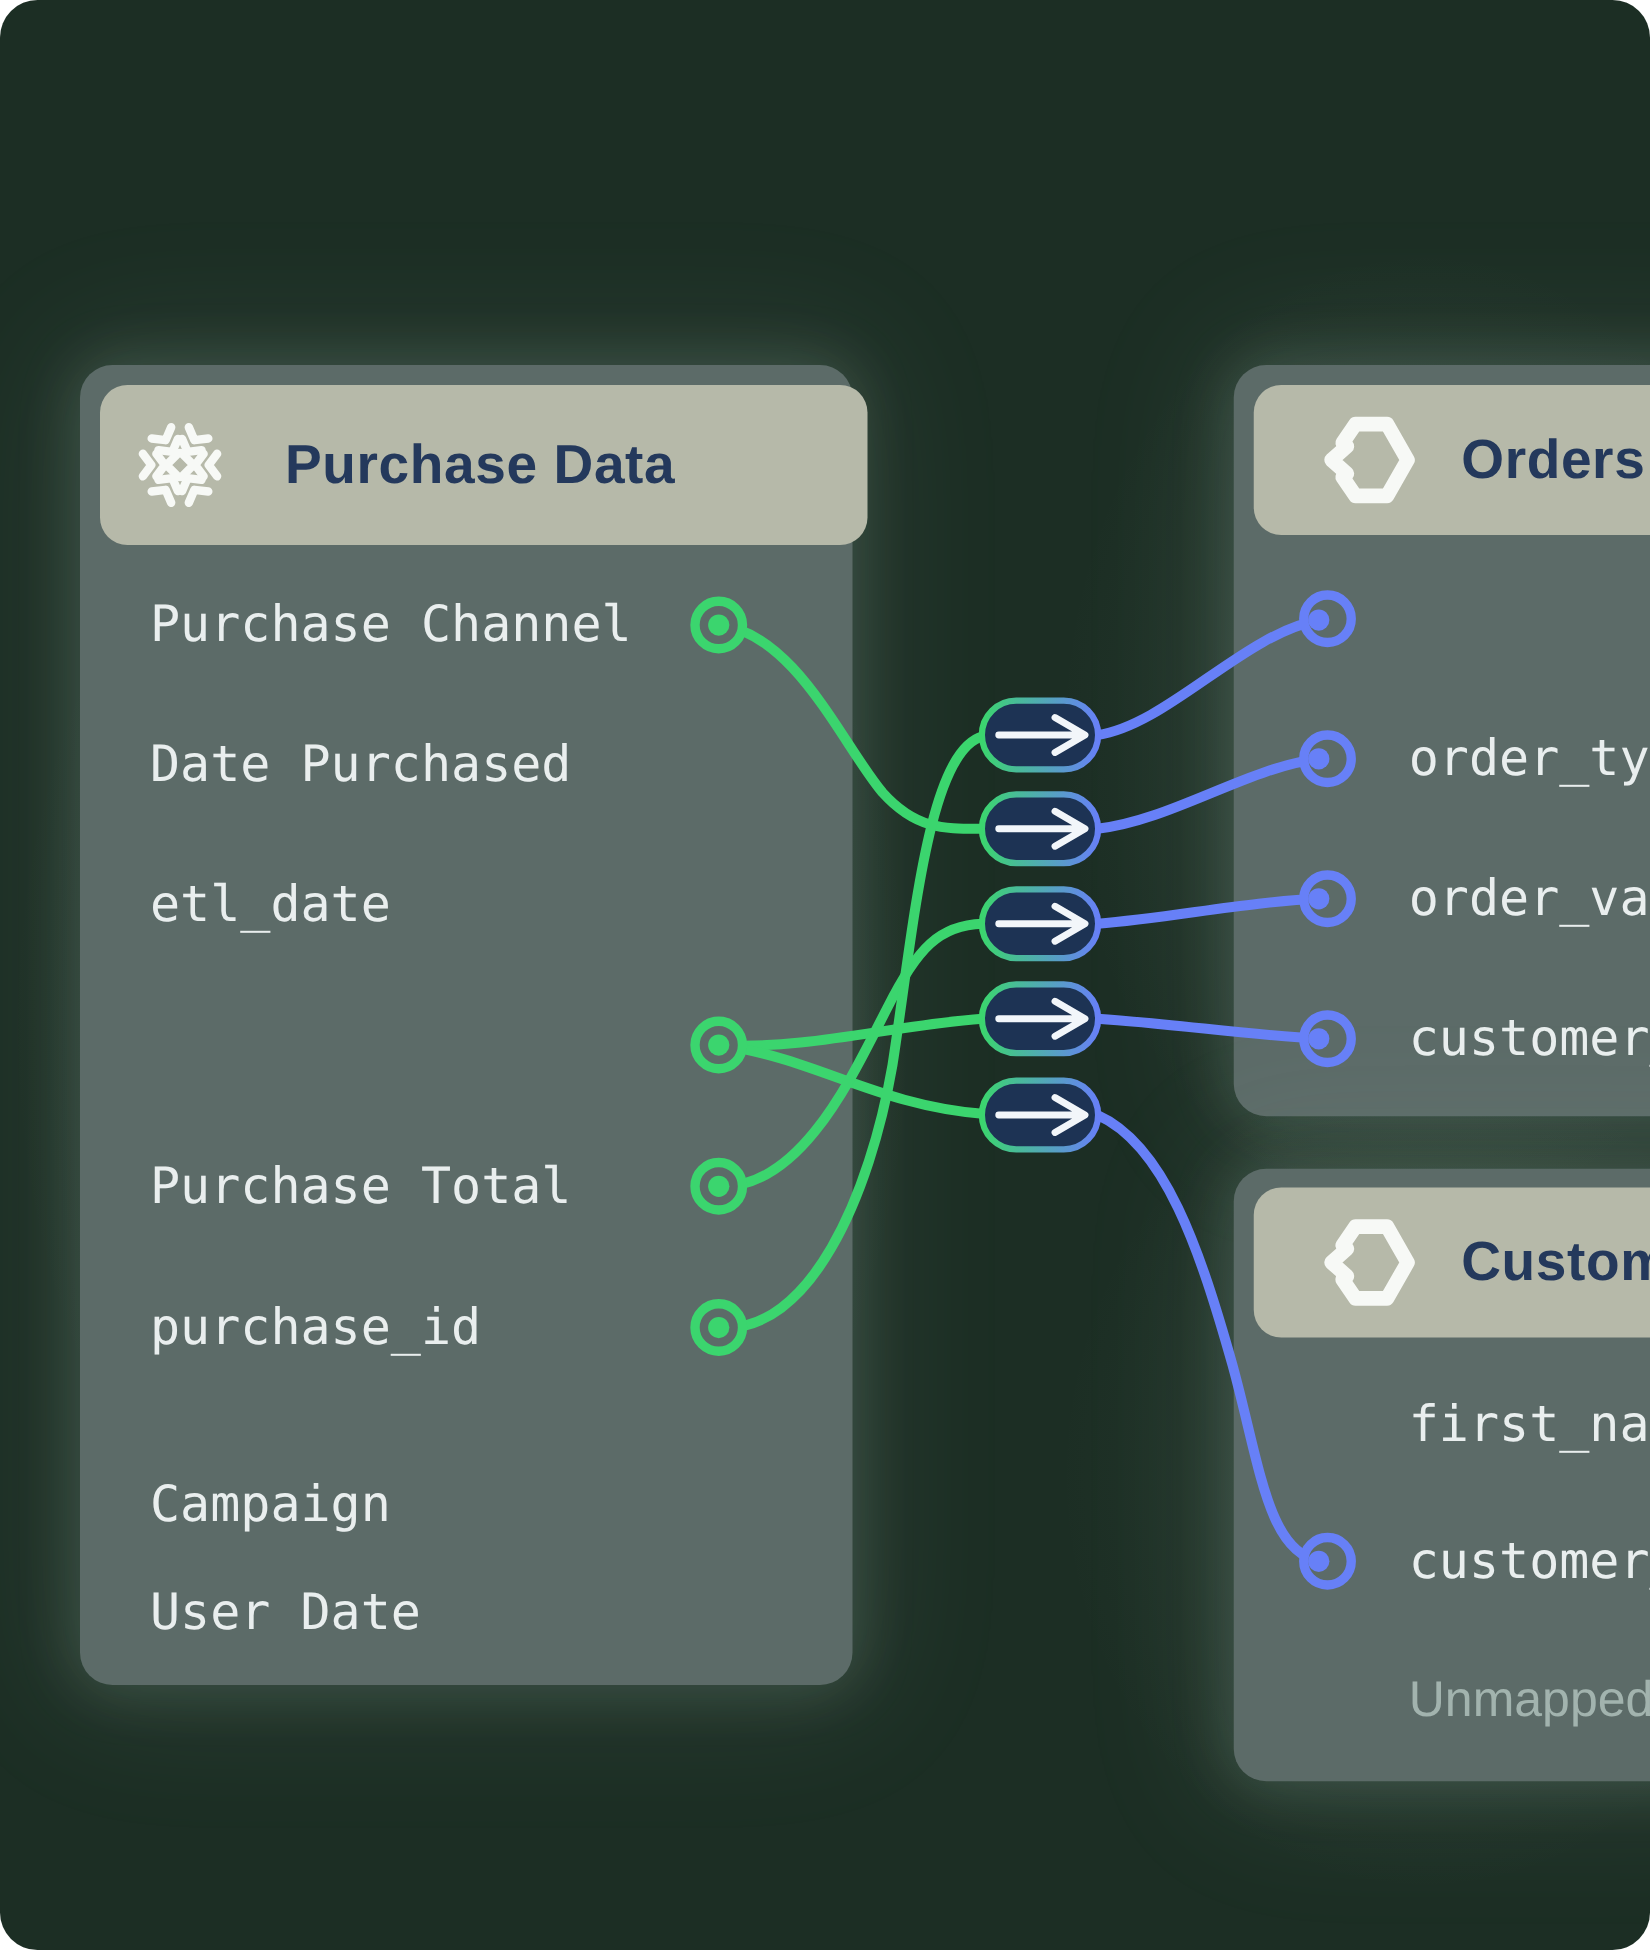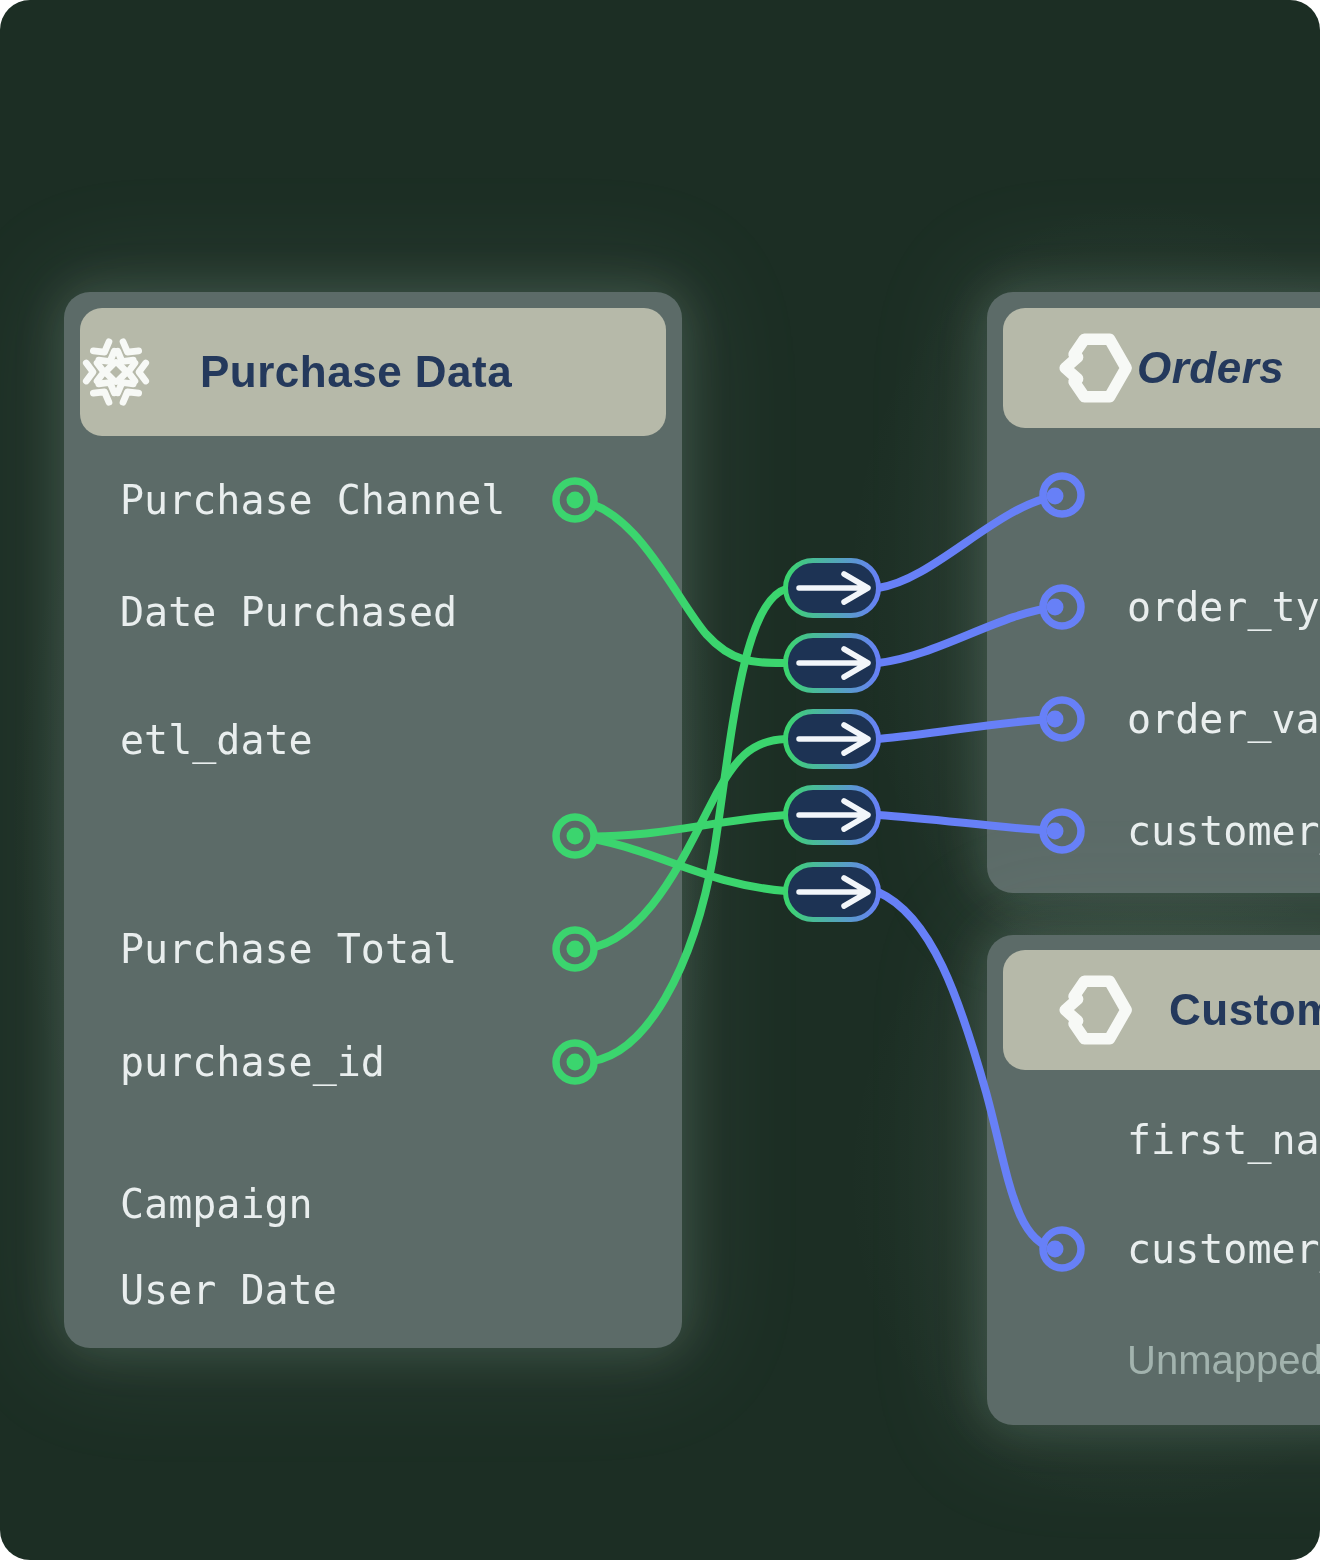--- a/index.html
+++ b/index.html
@@ -35,21 +35,21 @@
   .tgt-field{left:140px;}  
   .wires{position:absolute;left:0;top:0;pointer-events:none;}
   .hdr-icon{flex:0 0 auto;}
 </style>
 </head>
 <body>
 
 <div class="canvas">
 
   <div class="panel" style="left:64px;top:292px;width:618px;height:1056px;">
-    <div class="panel-header" style="width:586px;">
+    <div class="panel-header" style="width:586px;padding-left:28px;">
       <svg class="hdr-icon" width="72" height="72" viewBox="-40 -40 80 80">
         <g stroke="#f7f9f6" stroke-width="7.5" fill="none" stroke-linecap="round" stroke-linejoin="round">
           <rect x="-8.5" y="-8.5" width="17" height="17" rx="3" transform="rotate(45)"></rect>
           <g>
               <path d="M21,-10 L13.5,0 L21,10"></path>
               <path d="M33,-10 L25.5,0 L33,10"></path>
             </g>
           <g transform="rotate(60)">
               <path d="M21,-10 L13.5,0 L21,10"></path>
               <path d="M33,-10 L25.5,0 L33,10"></path>
@@ -69,36 +69,36 @@
           <g transform="rotate(300)">
               <path d="M21,-10 L13.5,0 L21,10"></path>
               <path d="M33,-10 L25.5,0 L33,10"></path>
             </g>
         </g>
       </svg>
       <span class="panel-title" style="margin-left:48px;">Purchase Data</span>
     </div>
     <div class="field src-field" style="top:208px;">Purchase Channel</div>
     <div class="field src-field" style="top:320px;">Date Purchased</div>
-    <div class="field src-field" style="top:448px;">etl_date</div>
+    <div class="field src-field" style="top:432px;">etl_date</div>
     <div class="field src-field" style="top:657px;">Purchase Total</div>
     <div class="field src-field" style="top:770px;">purchase_id</div>
     <div class="field src-field" style="top:912px;">Campaign</div>
     <div class="field src-field" style="top:998px;">User Date</div>
   </div>
 
   <div class="panel" style="left:987px;top:292px;width:433px;height:601px;">
     <div class="panel-header" style="left:16px;right:0;height:120px;padding-left:52px;border-top-right-radius:0;border-bottom-right-radius:0;">
       <svg class="hdr-icon" width="82" height="82" viewBox="-30 -30 60 60">
         <g stroke="#f7f9f6" stroke-width="8.5" fill="none" stroke-linecap="round" stroke-linejoin="round">
           <path d="M-16,-10 L-8.5,-21 L10,-21 L22,0 L10,21 L-8.5,21 L-16,10"></path>
           <path d="M-13.5,-8 L-22.5,0 L-13.5,8"></path>
         </g>
       </svg>
-      <span class="panel-title" style="font-style:italic;">Orders</span>
+      <span class="panel-title" style="margin-left:32px;">Orders</span>
     </div>
     <div class="field tgt-field" style="top:315px;">order_type</div>
     <div class="field tgt-field" style="top:427px;">order_value</div>
     <div class="field tgt-field" style="top:539px;">customer_id</div>
   </div>
 
   <div class="panel" style="left:987px;top:935px;width:433px;height:490px;">
     <div class="panel-header" style="left:16px;right:0;top:15px;height:120px;padding-left:52px;border-top-right-radius:0;border-bottom-right-radius:0;">
       <svg class="hdr-icon" width="82" height="82" viewBox="-30 -30 60 60">
         <g stroke="#f7f9f6" stroke-width="8.5" fill="none" stroke-linecap="round" stroke-linejoin="round">

